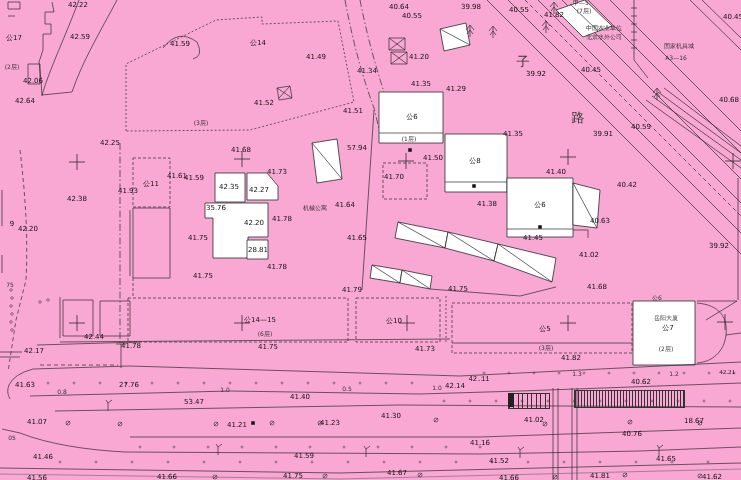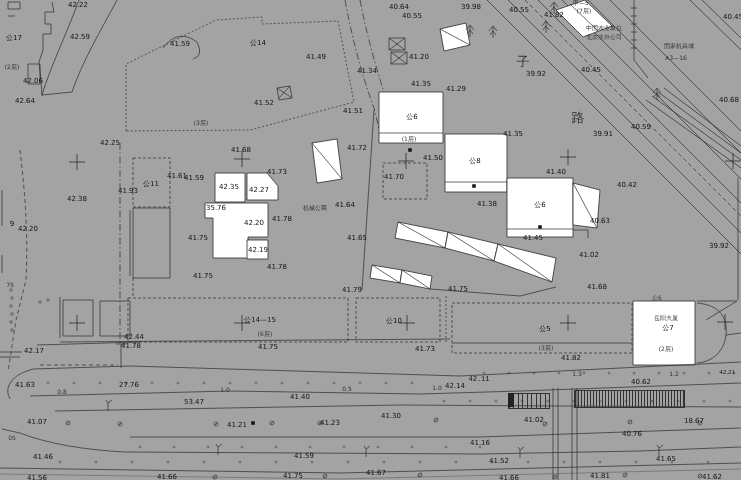--- a/index.html
+++ b/index.html
@@ -1,16 +1,16 @@
 <!DOCTYPE html>
 <html><head>
 <meta charset="utf-8">
 <style>
   html,body{margin:0;padding:0;background:#e8e8e8;}
-  .stage{position:relative;width:741px;height:480px;background:#a3a3a3;overflow:hidden;
+  .stage{position:relative;width:741px;height:480px;background:#f9a8d4;overflow:hidden;
          font-family:"DejaVu Sans",sans-serif;}
   .stage svg{position:absolute;left:0;top:0;}
   .ln{fill:none;stroke:#2b2b2b;stroke-width:0.7;}
   .lnf{fill:#ffffff;stroke:#2b2b2b;stroke-width:0.8;}
   .thin{fill:none;stroke:#555;stroke-width:0.5;}
   .d1{stroke-dasharray:2,2;}
   .d2{stroke-dasharray:3,2;}
   .d3{stroke-dasharray:4,3;}
   .dd{stroke-dasharray:7,2.5,1.5,2.5;}
   .lbl{position:absolute;transform:translate(-50%,-50%);color:#111;white-space:nowrap;
@@ -290,34 +290,34 @@
       <div class="lbl s" style="left: 578px; top: 117px;">路</div>
       <div class="lbl" style="left: 729px; top: 100px;">40.68</div>
       <div class="lbl" style="left: 641px; top: 127px;">40.59</div>
       <div class="lbl" style="left: 603px; top: 134px;">39.91</div>
       <div class="lbl" style="left: 513px; top: 134px;">41.35</div>
       <div class="lbl" style="left: 110px; top: 143px;">42.25</div>
       <div class="lbl" style="left: 177px; top: 131px; margin-top: 45px;">41.61</div>
       <div class="lbl n" style="left: 201px; top: 123px;">(3层)</div>
       <div class="lbl" style="left: 264px; top: 103px;">41.52</div>
       <div class="lbl" style="left: 353px; top: 111px;">41.51</div>
-      <div class="lbl" style="left: 357px; top: 148px;">41.72</div>
+      <div class="lbl" style="left: 357px; top: 148px;">57.94</div>
       <div class="lbl" style="left: 241px; top: 150px;">41.68</div>
       <div class="lbl" style="left: 77px; top: 199px;">42.38</div>
       <div class="lbl" style="left: 194px; top: 178px;">41.59</div>
       <div class="lbl b" style="left: 151px; top: 184px;">公11</div>
       <div class="lbl" style="left: 128px; top: 191px;">41.93</div>
       <div class="lbl" style="left: 229px; top: 187px;">42.35</div>
       <div class="lbl" style="left: 259px; top: 190px;">42.27</div>
       <div class="lbl" style="left: 216px; top: 208px;">35.76</div>
       <div class="lbl" style="left: 254px; top: 223px;">42.20</div>
       <div class="lbl" style="left: 282px; top: 219px;">41.78</div>
       <div class="lbl" style="left: 277px; top: 172px;">41.73</div>
       <div class="lbl" style="left: 198px; top: 238px;">41.75</div>
-      <div class="lbl" style="left: 258px; top: 250px;">42.19</div>
+      <div class="lbl" style="left: 258px; top: 250px;">28.81</div>
       <div class="lbl" style="left: 277px; top: 267px;">41.78</div>
       <div class="lbl" style="left: 203px; top: 276px;">41.75</div>
       <div class="lbl" style="left: 12px; top: 224px;">9</div>
       <div class="lbl" style="left: 28px; top: 229px;">42.20</div>
       <div class="lbl n" style="left: 315px; top: 208px;">机械公寓</div>
       <div class="lbl" style="left: 345px; top: 205px;">41.64</div>
       <div class="lbl" style="left: 357px; top: 238px;">41.65</div>
       <div class="lbl b" style="left: 412px; top: 117px;">公6</div>
       <div class="lbl n" style="left: 409px; top: 139px;">(1层)</div>
       <div class="lbl" style="left: 433px; top: 158px;">41.50</div>
@@ -342,21 +342,21 @@
       <div class="lbl" style="left: 425px; top: 349px;">41.73</div>
       <div class="lbl b" style="left: 545px; top: 329px;">公5</div>
       <div class="lbl n" style="left: 546px; top: 348px;">(3层)</div>
       <div class="lbl" style="left: 571px; top: 358px;">41.82</div>
       <div class="lbl n" style="left: 657px; top: 298px;">公6</div>
       <div class="lbl n" style="left: 666px; top: 318px;">岳阳大厦</div>
       <div class="lbl b" style="left: 668px; top: 328px;">公7</div>
       <div class="lbl n" style="left: 666px; top: 349px;">(2层)</div>
       <div class="lbl" style="left: 727px; top: 372px; font-family: Liberation Serif, serif;">42.21</div>
       <div class="lbl" style="left: 34px; top: 351px;">42.17</div>
-      <div class="lbl" style="left: 94px; top: 337px; margin-left: 40px;">42.44</div>
+      <div class="lbl" style="left: 94px; top: 337px;">42.44</div>
       <div class="lbl" style="left: 131px; top: 346px;">41.78</div>
       <div class="lbl" style="left: 25px; top: 385px;">41.63</div>
       <div class="lbl" style="left: 129px; top: 385px;">27.76</div>
       <div class="lbl n" style="left: 62px; top: 392px;">0.8</div>
       <div class="lbl n" style="left: 225px; top: 390px;">1.0</div>
       <div class="lbl" style="left: 194px; top: 402px;">53.47</div>
       <div class="lbl n" style="left: 347px; top: 389px;">0.5</div>
       <div class="lbl" style="left: 300px; top: 397px;">41.40</div>
       <div class="lbl" style="left: 455px; top: 386px;">42.14</div>
       <div class="lbl n" style="left: 437px; top: 388px;">1.0</div>
@@ -368,21 +368,21 @@
       <div class="lbl" style="left: 480px; top: 416px; margin-top: 27px;">41.16</div>
       <div class="lbl" style="left: 37px; top: 422px;">41.07</div>
       <div class="lbl" style="left: 237px; top: 425px;">41.21</div>
       <div class="lbl" style="left: 330px; top: 423px;">41.23</div>
       <div class="lbl n" style="left: 12px; top: 438px;">05</div>
       <div class="lbl" style="left: 43px; top: 457px;">41.46</div>
       <div class="lbl" style="left: 37px; top: 478px;">41.56</div>
       <div class="lbl" style="left: 167px; top: 477px;">41.66</div>
       <div class="lbl" style="left: 304px; top: 456px;">41.59</div>
       <div class="lbl" style="left: 293px; top: 476px;">41.75</div>
-      <div class="lbl" style="left: 376px; top: 473px;">41.67</div>
+      <div class="lbl" style="left: 397px; top: 473px;">41.67</div>
       <div class="lbl" style="left: 534px; top: 420px;">41.02</div>
       <div class="lbl" style="left: 694px; top: 421px;">18.67</div>
       <div class="lbl" style="left: 632px; top: 434px;">40.76</div>
       <div class="lbl" style="left: 499px; top: 461px;">41.52</div>
       <div class="lbl" style="left: 666px; top: 459px;">41.65</div>
       <div class="lbl" style="left: 509px; top: 478px;">41.66</div>
       <div class="lbl" style="left: 600px; top: 476px;">41.81</div>
       <div class="lbl" style="left: 712px; top: 477px;">41.62</div>
     </div>
 </div>

